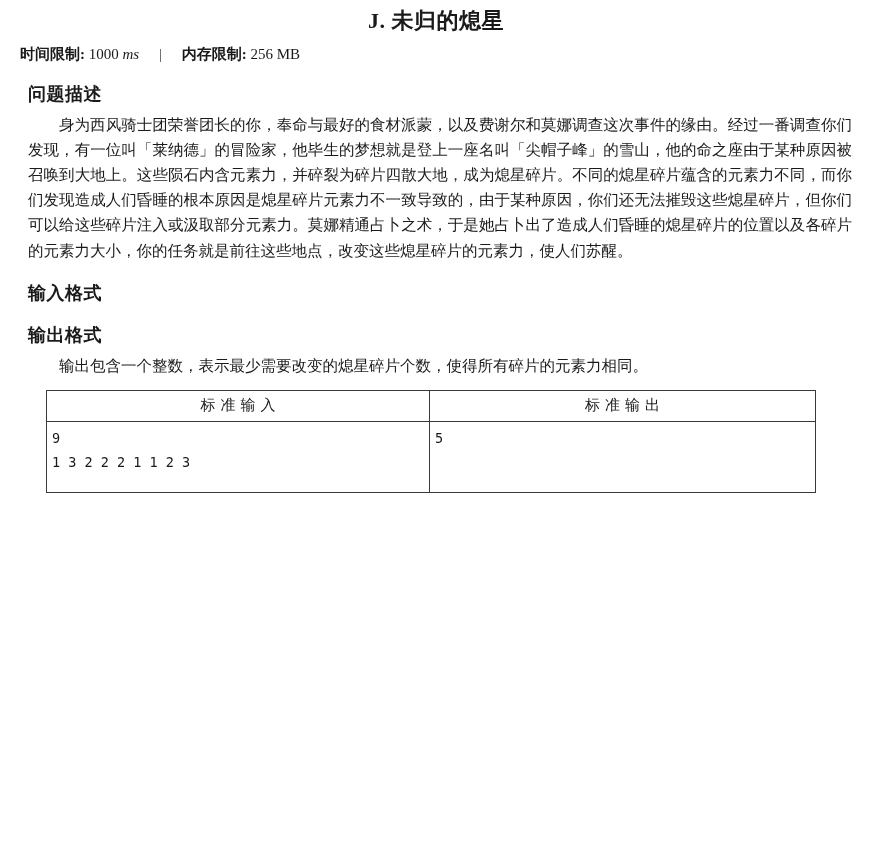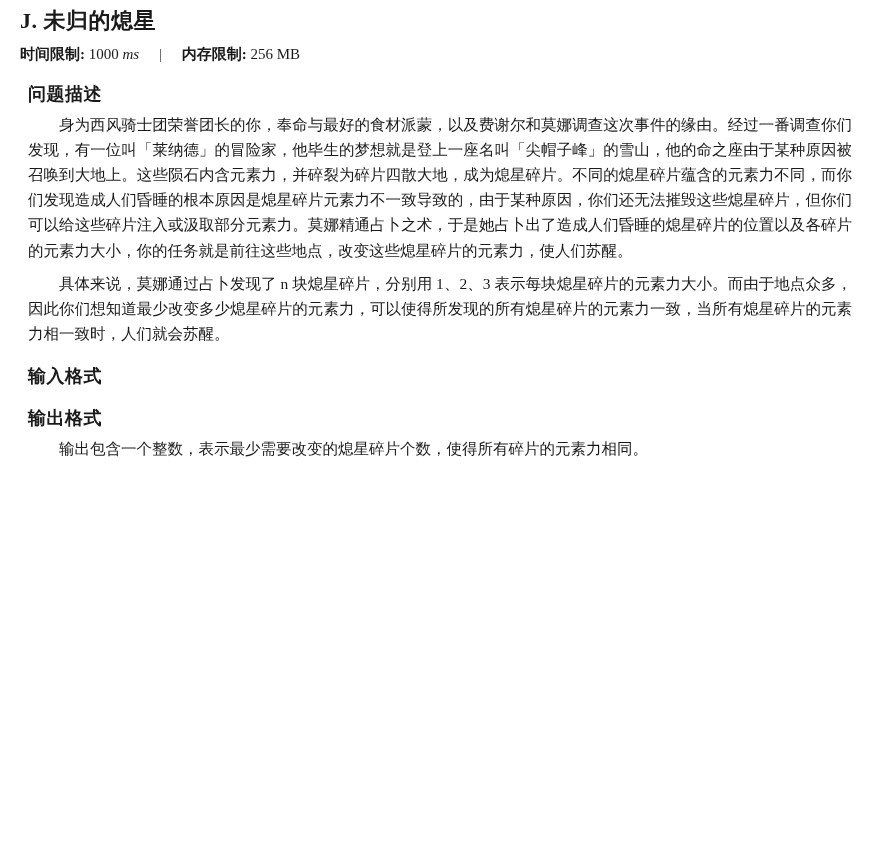--- a/index.html
+++ b/index.html
@@ -15,21 +15,21 @@
     overflow: hidden;
   }
   .page {
     position: relative;
     width: 872px;
     height: 851px;
     box-sizing: border-box;
     padding: 0 20px;
   }
   .title {
-    text-align: left;
+    text-align: center;
     font-size: 22px;
     font-weight: bold;
     margin: 6px 0 0 0;
     letter-spacing: 0.5px;
   }
   .limits {
     text-align: left;
     font-size: 15px;
     margin-top: 9px;
     white-space: nowrap;
@@ -141,28 +141,44 @@
     <span class="sep">|</span>
     <span class="lbl">内存限制:</span>
     <span class="val">256</span>
     <span class="val">MB</span>
   </div>
 
   <h2 class="section">问题描述</h2>
 
   <div class="desc-body">
     <p class="para">身为西风骑士团荣誉团长的你，奉命与最好的食材派蒙，以及费谢尔和莫娜调查这次事件的缘由。经过一番调查你们发现，有一位叫「莱纳德」的冒险家，他毕生的梦想就是登上一座名叫「尖帽子峰」的雪山，他的命之座由于某种原因被召唤到大地上。这些陨石内含元素力，并碎裂为碎片四散大地，成为熄星碎片。不同的熄星碎片蕴含的元素力不同，而你们发现造成人们昏睡的根本原因是熄星碎片元素力不一致导致的，由于某种原因，你们还无法摧毁这些熄星碎片，但你们可以给这些碎片注入或汲取部分元素力。莫娜精通占卜之术，于是她占卜出了造成人们昏睡的熄星碎片的位置以及各碎片的元素力大小，你的任务就是前往这些地点，改变这些熄星碎片的元素力，使人们苏醒。</p>
-    <p class="para">具体来说，莫娜通过占卜发现了 n 块熄星碎片，分别用 1、2、3 表示每块熄星碎片的元素力大小。而由于地点众多，因此你们想知道最少改变多少熄星碎片的元素力，可以使得所发现的所有熄星碎片的元素力一致，当所有熄星碎片的元素力相一致时，人们就会苏醒。</p>
   </div>
 
   <h2 class="section">输入格式</h2>
 
   <div>
 
   </div>
 
   <h2 class="section">输出格式</h2>
 
   <p class="fmt-line">输出包含一个整数，表示最少需要改变的熄星碎片个数，使得所有碎片的元素力相同。</p>
 
 
+  <div class="sample-wrap">
+    <table class="sample">
+      <thead>
+        <tr>
+          <td class="col-a">标准输入</td>
+          <td class="col-b">标准输出</td>
+        </tr>
+      </thead>
+      <tbody>
+        <tr>
+          <td class="col-a">9
+1 3 2 2 2 1 1 2 3</td>
+          <td class="col-b">5</td>
+        </tr>
+      </tbody>
+    </table>
+  </div>
 
 </div>
 
 </body></html>

